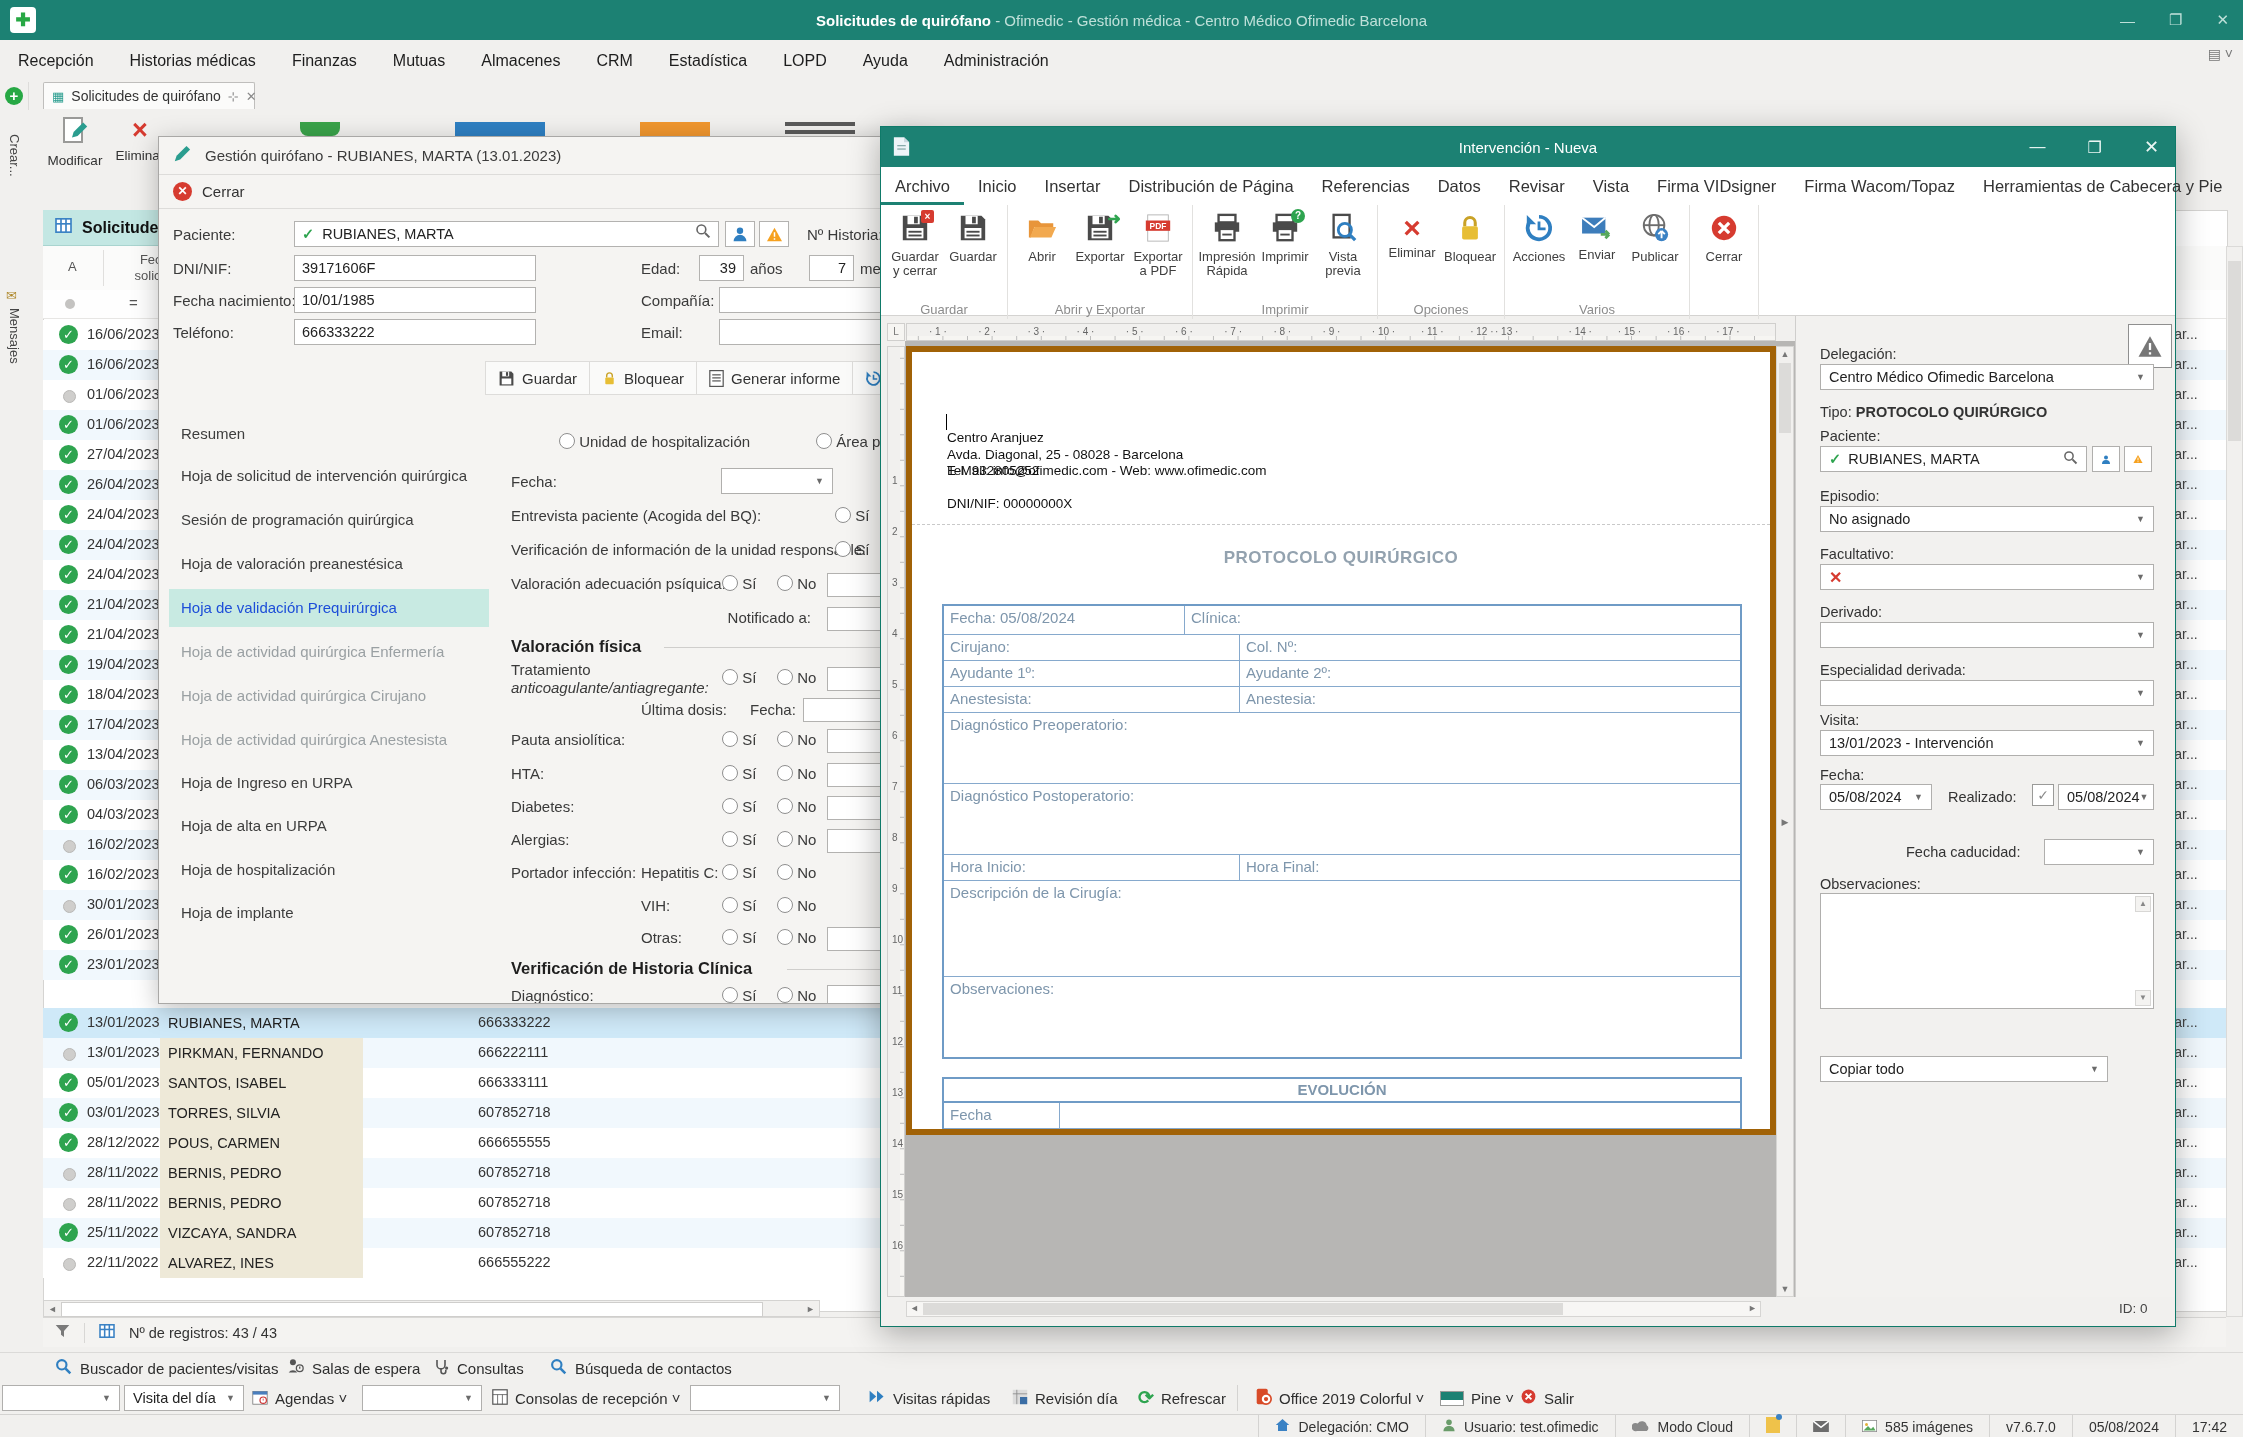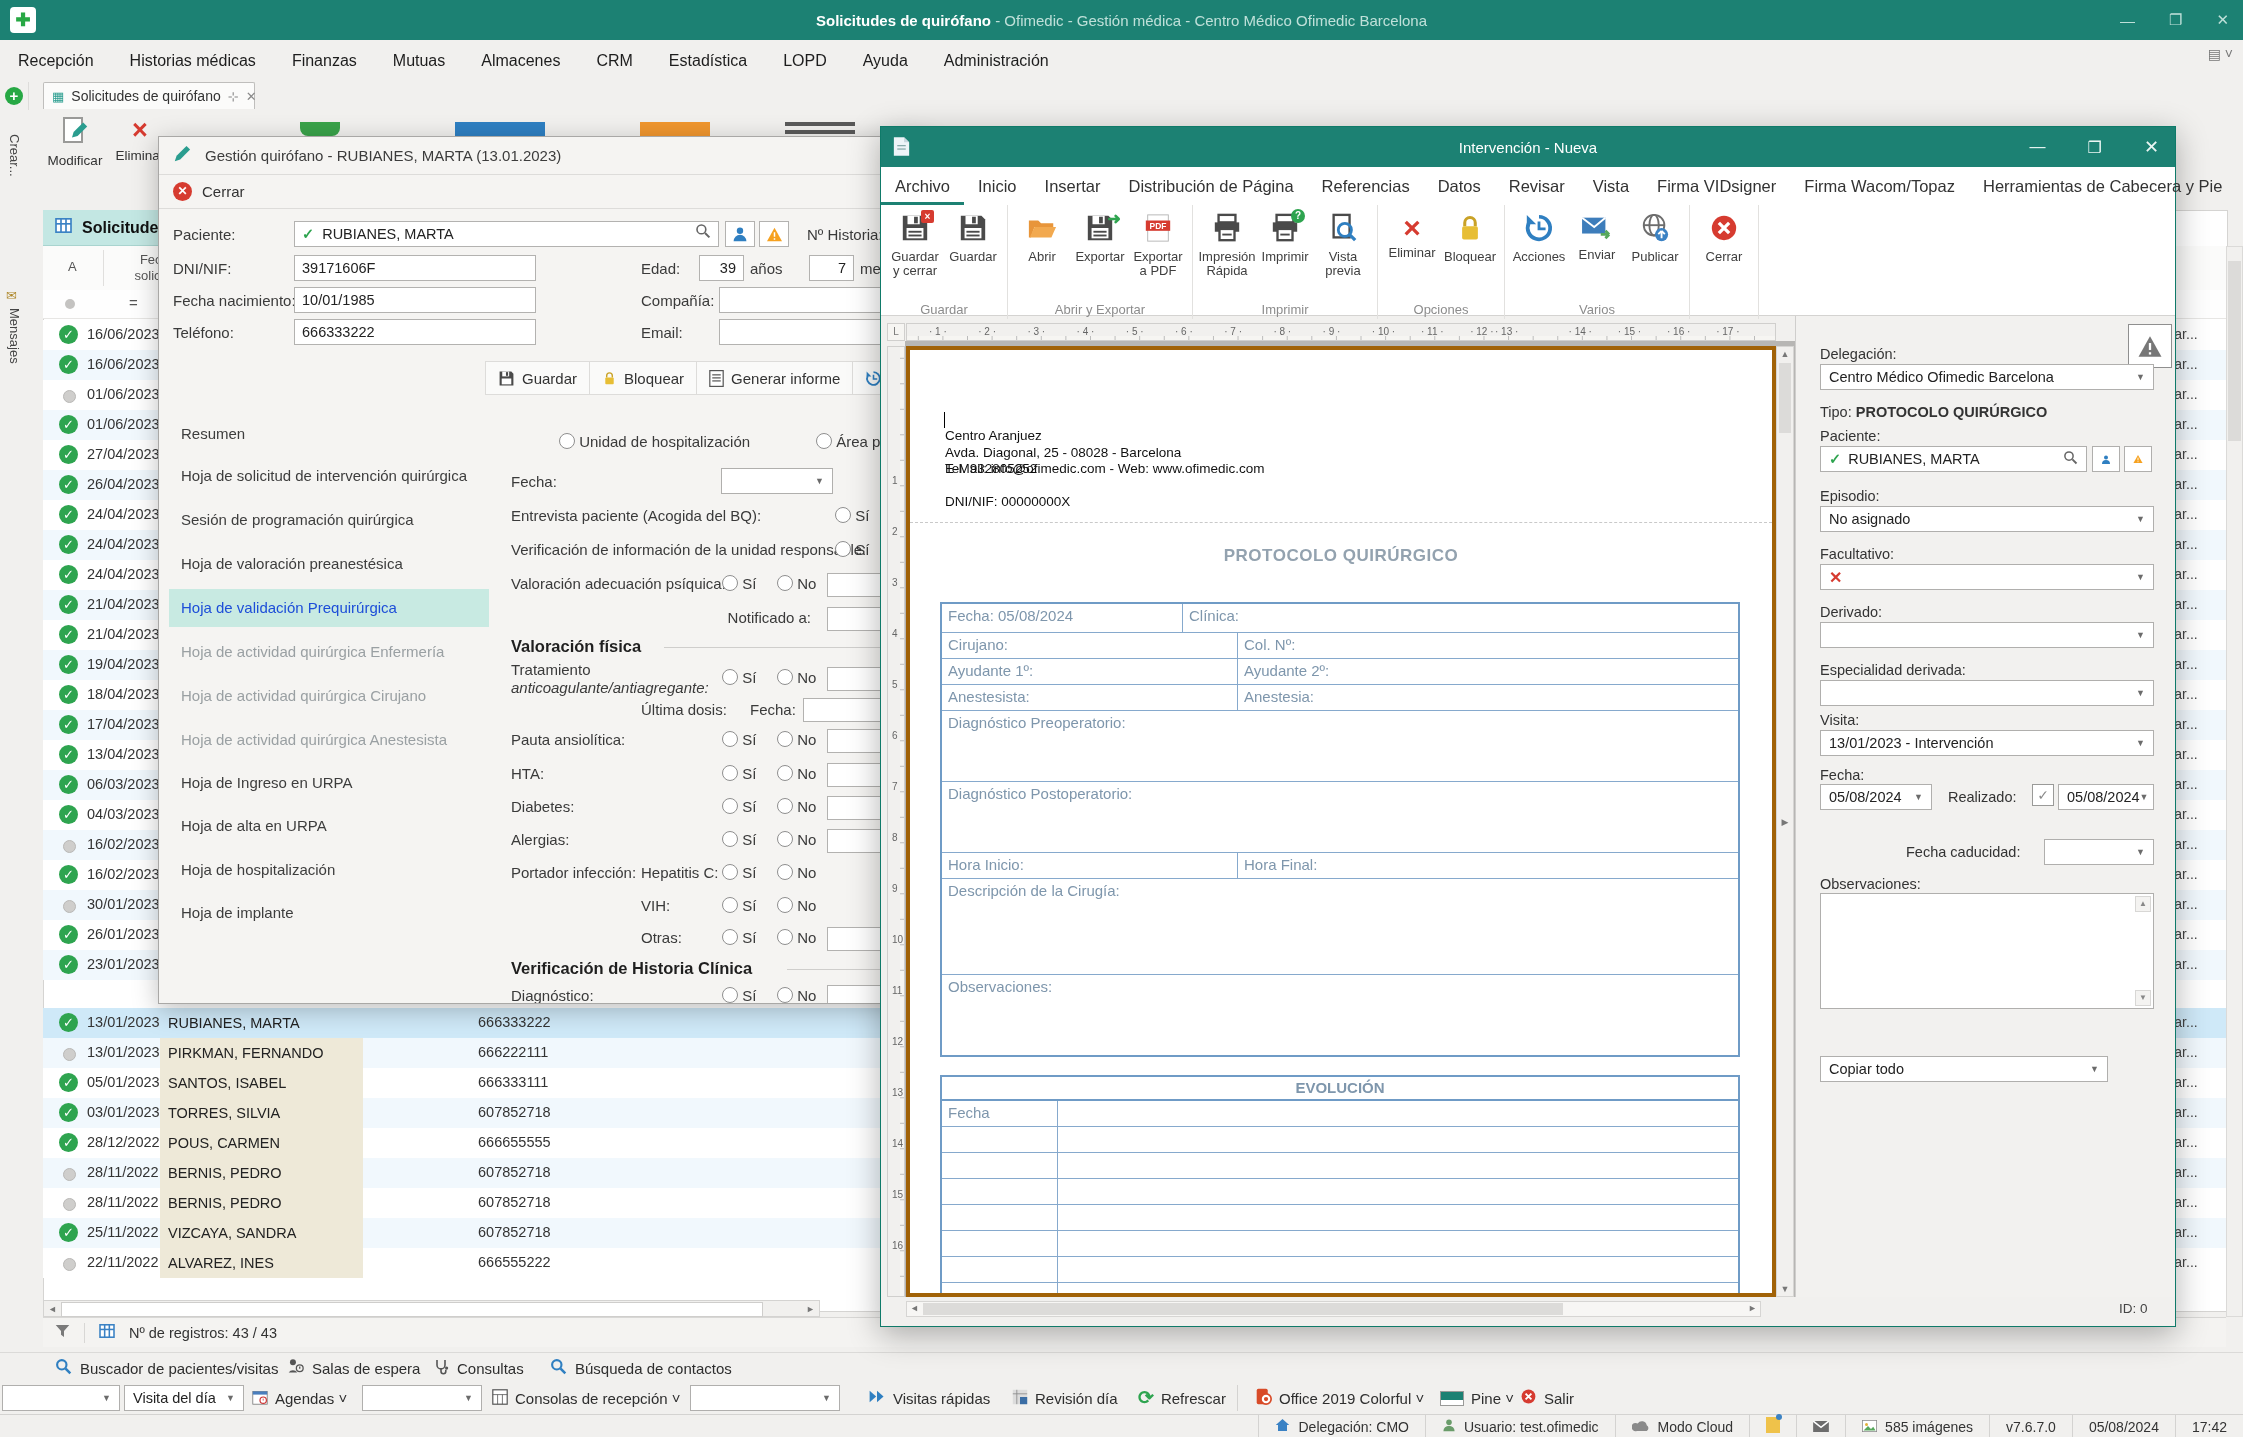--- a/index.html
+++ b/index.html
@@ -82,21 +82,21 @@
   .rgrp .gl{position:absolute;bottom:2px;left:0;width:100%;text-align:center;font-size:13px;color:#8c8c8c}
   .rbtn{display:flex;flex-direction:column;align-items:center;width:56px;padding-top:4px;gap:3px}
   .rbtn .bl{font-size:13px;line-height:14px;color:#3f3f3f;text-align:center;white-space:pre-line}
   
   #corner{left:6px;top:196px;width:18px;height:18px;background:#f6f5f2;border:1px solid #d0cfcd;box-sizing:border-box;font-size:10px;color:#777;text-align:center;line-height:16px}
   #rulerh{left:25px;top:196px;width:870px;height:18px;background:#f6f5f2;border:1px solid #d0cfcd;box-sizing:border-box}
   #rulerh span{position:absolute;top:2px;font-size:10px;color:#666}
   #rulerv{left:6px;top:219px;width:18px;height:951px;background:#f6f5f2;border:1px solid #d0cfcd;box-sizing:border-box}
   #rulerv span{position:absolute;left:4px;font-size:10px;color:#666}
   #edcanvas{left:24px;top:214px;width:890px;height:956px;background:#b7b6b4}
-  #page{left:25px;top:219px;width:870px;height:951px;background:#fff;border:4px solid #a16207;box-sizing:border-box;overflow:hidden}
+  #page{left:25px;top:219px;width:870px;height:789px;background:#fff;border:6px solid #a16207;box-sizing:border-box;overflow:hidden}
   #pvscroll{left:895px;top:219px;width:18px;height:951px;background:#f1f0ee;border:1px solid #d6d5d3;box-sizing:border-box;font-size:9px;color:#777;text-align:center}
   #edbottom{left:0px;top:1170px;width:1294px;height:28px;background:#f1f0ee}
   #edhscroll{position:absolute;left:25px;top:4px;width:855px;height:16px;background:#f7f6f4;border:1px solid #d6d5d3;box-sizing:border-box}
   .docline{position:absolute;left:35px;font-size:13.5px;color:#111;white-space:nowrap}
   #doctitle{position:absolute;left:0;width:100%;top:196px;text-align:center;font-weight:bold;font-size:17px;color:#93a2af;letter-spacing:.5px}
   #dtable{position:absolute;left:30px;top:252px;width:800px;border:2px solid #6f9bc6;box-sizing:border-box}
   .dtr{position:relative;border-top:1px solid #86a9cd;font-size:15px;color:#7e96ac}
   .dtr:first-child{border-top:none}
   .dtr .c1{position:absolute;left:6px;top:3px;white-space:nowrap}
   .dtr .c2{position:absolute;top:3px;white-space:nowrap}

